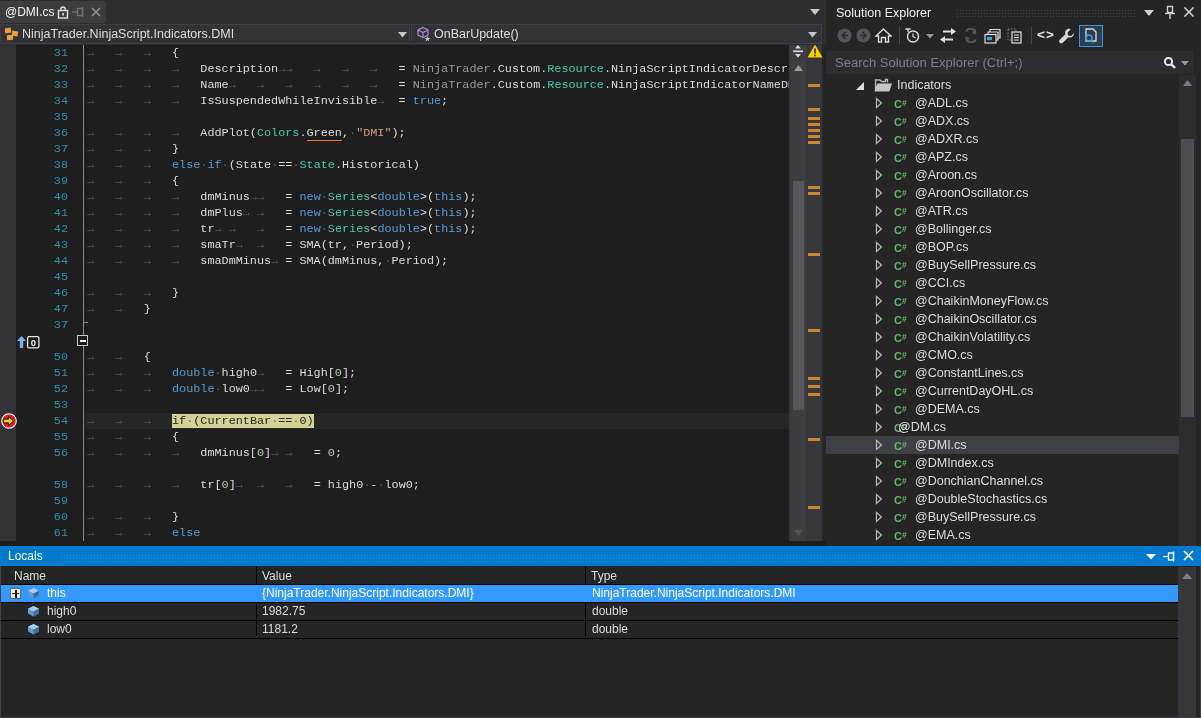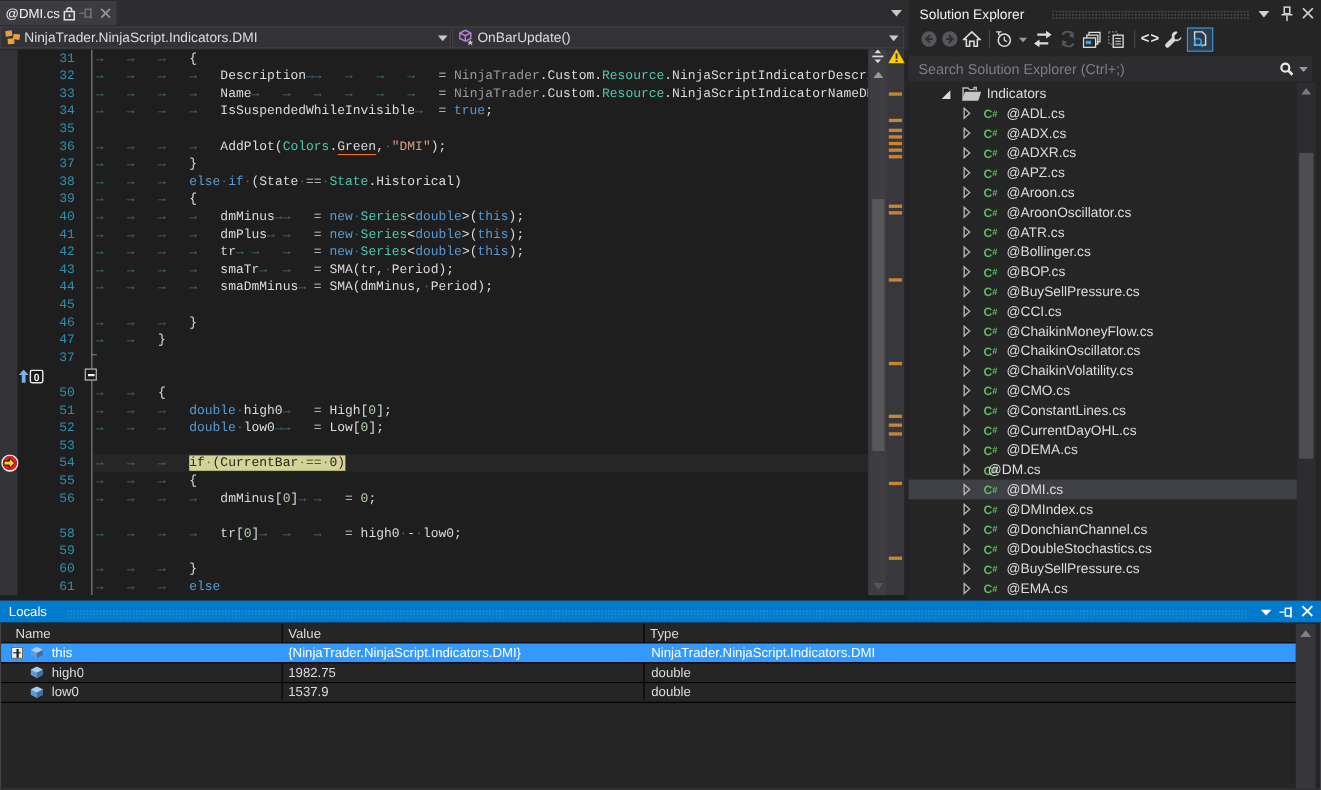--- a/index.html
+++ b/index.html
@@ -545,21 +545,21 @@
 <div class="cell" style="left:591px">double</div>
 </div>
 <div class="abs" style="left:1px;top:74px;width:1177px;height:1px;background:#000"></div>
 <div class="abs" style="left:1px;top:75px;width:1177px;height:17px">
 <svg class="abs" style="left:26px;top:3px" width="13" height="11" viewBox="0 0 13 11">
           <path d="M6.5 0 L12 2.8 L12 7.5 L6.5 10.5 L1 7.5 L1 2.8 Z" fill="#5e9ad6"></path>
           <path d="M6.5 0 L12 2.8 L6.5 5.6 L1 2.8 Z" fill="#a8cdf0"></path>
           <path d="M12 2.8 L12 7.5 L6.5 10.5 L6.5 5.6 Z" fill="#3f6e9e"></path>
         </svg>
 <div class="cell" style="left:46px">low0</div>
-<div class="cell" style="left:261px">1537.9</div>
+<div class="cell" style="left:261px">1181.2</div>
 <div class="cell" style="left:591px">double</div>
 </div>
 <div class="abs" style="left:1px;top:92px;width:1177px;height:1px;background:#000"></div>
 <div class="abs" style="left:1178px;top:21px;width:18px;height:150px;background:#37373b"></div>
 <svg class="abs" style="left:1182px;top:26px" width="10" height="9" viewBox="0 0 10 9">
         <path d="M5 1 L10 7 L0 7 Z" fill="#808084"></path>
       </svg>
 </div>
 </div>
 </body></html>

